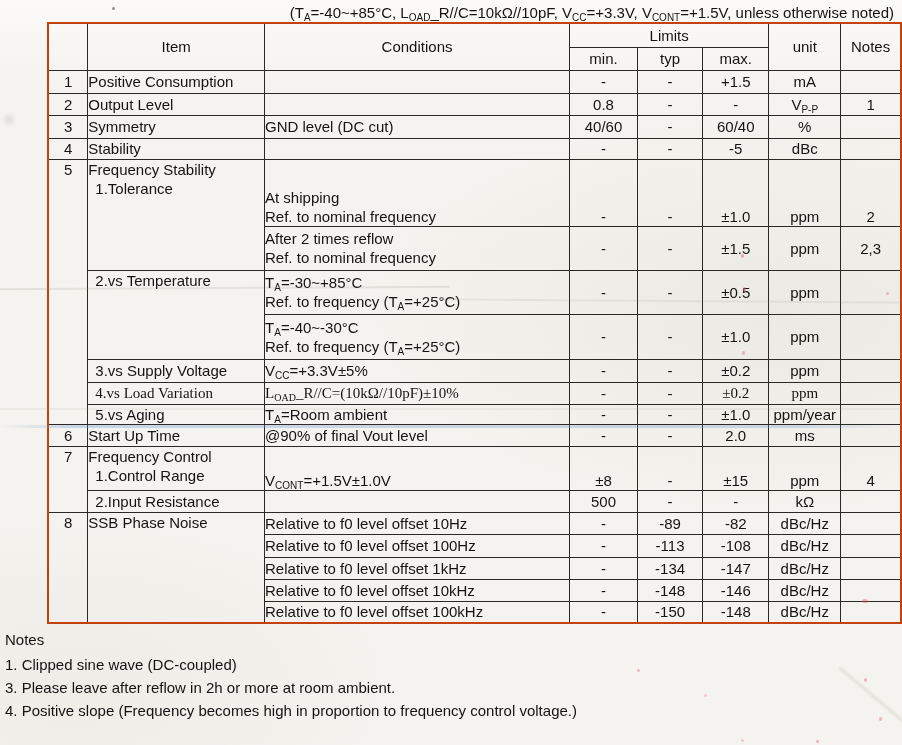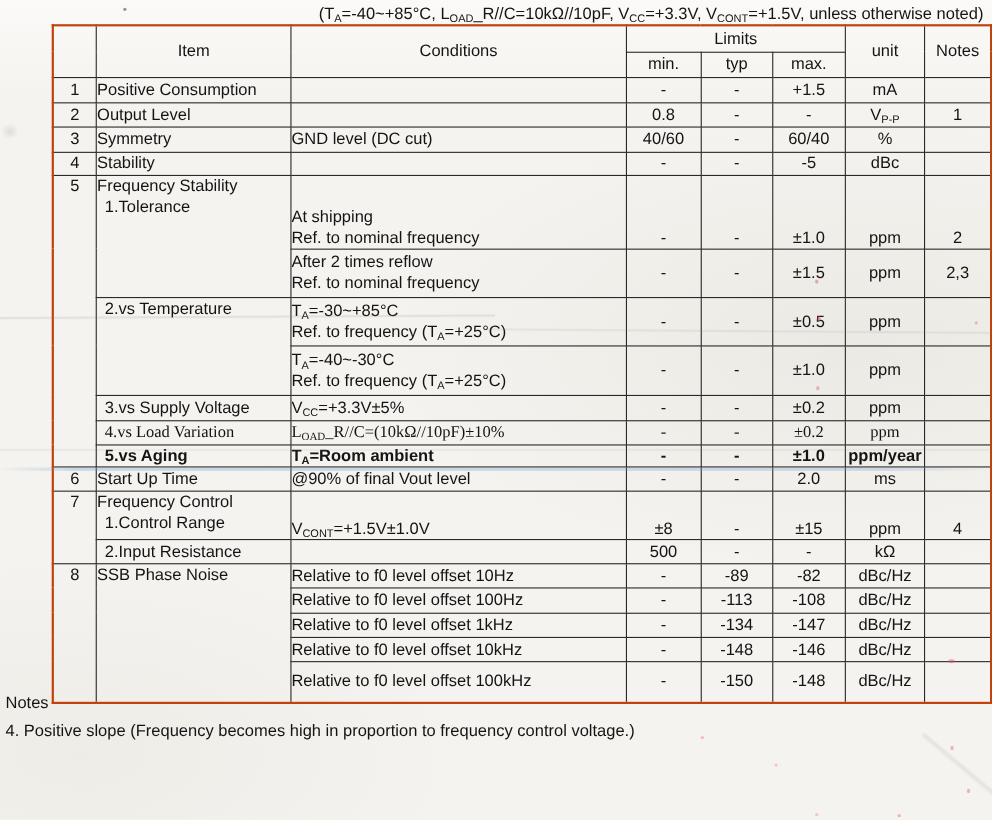--- a/index.html
+++ b/index.html
@@ -313,21 +313,21 @@
           <div class="ln">-</div>
         </td>
         <td class="c-max">
           <div class="ln">±0.2</div>
         </td>
         <td class="c-unit">
           <div class="ln">ppm</div>
         </td>
         <td class="c-note"></td>
       </tr>
-      <tr style="height: 16px; font-weight: bold;">
+      <tr style="height: 16px;">
         <td class="c-item">
           <div class="ln ind">5.vs Aging</div>
         </td>
         <td class="c-cond">
           <div class="ln">T<sub>A</sub>=Room ambient</div>
         </td>
         <td class="c-min">
           <div class="ln">-</div>
         </td>
         <td class="c-typ">
@@ -482,21 +482,21 @@
           <div class="ln">-148</div>
         </td>
         <td class="c-max">
           <div class="ln">-146</div>
         </td>
         <td class="c-unit">
           <div class="ln">dBc/Hz</div>
         </td>
         <td class="c-note"></td>
       </tr>
-      <tr style="height: 38px;">
+      <tr style="height: 22px;">
         <td class="c-cond">
           <div class="ln">Relative to f0 level offset 100kHz</div>
         </td>
         <td class="c-min">
           <div class="ln">-</div>
         </td>
         <td class="c-typ">
           <div class="ln">-150</div>
         </td>
         <td class="c-max">
@@ -506,20 +506,26 @@
           <div class="ln">dBc/Hz</div>
         </td>
         <td class="c-note"></td>
       </tr>
     </tbody>
 </table>
 
 <div class="notes-block">
   <div class="notes-title">Notes</div>
   <div>
+      <div class="note-line">
+        <div class="ln">1. Clipped sine wave (DC-coupled)</div>
+      </div>
+      <div class="note-line">
+        <div class="ln">3. Please leave after reflow in 2h or more at room ambient.</div>
+      </div>
       <div class="note-line">
         <div class="ln">4. Positive slope (Frequency becomes high in proportion to frequency control voltage.)</div>
       </div>
     </div>
 </div>
 
 <div class="artifact streak-blue"></div>
 <div class="artifact wrinkle1"></div>
 <div class="artifact wrinkle2"></div>
 <div class="artifact wrinkle3"></div>

